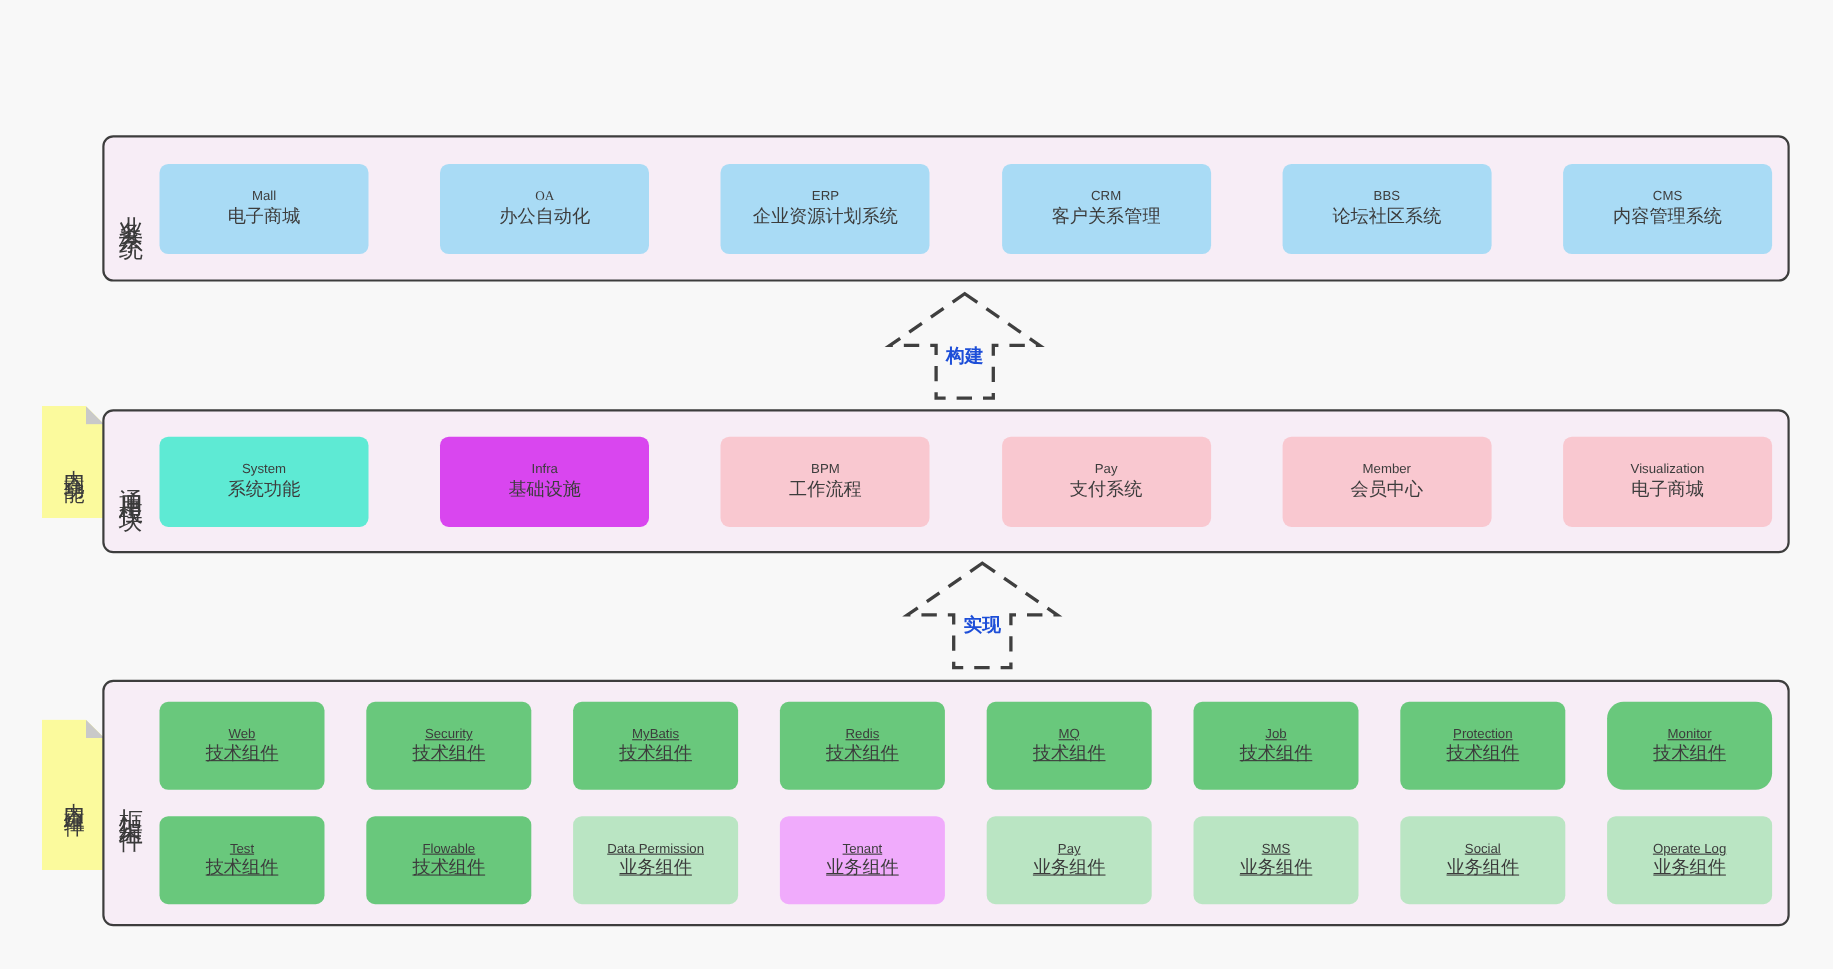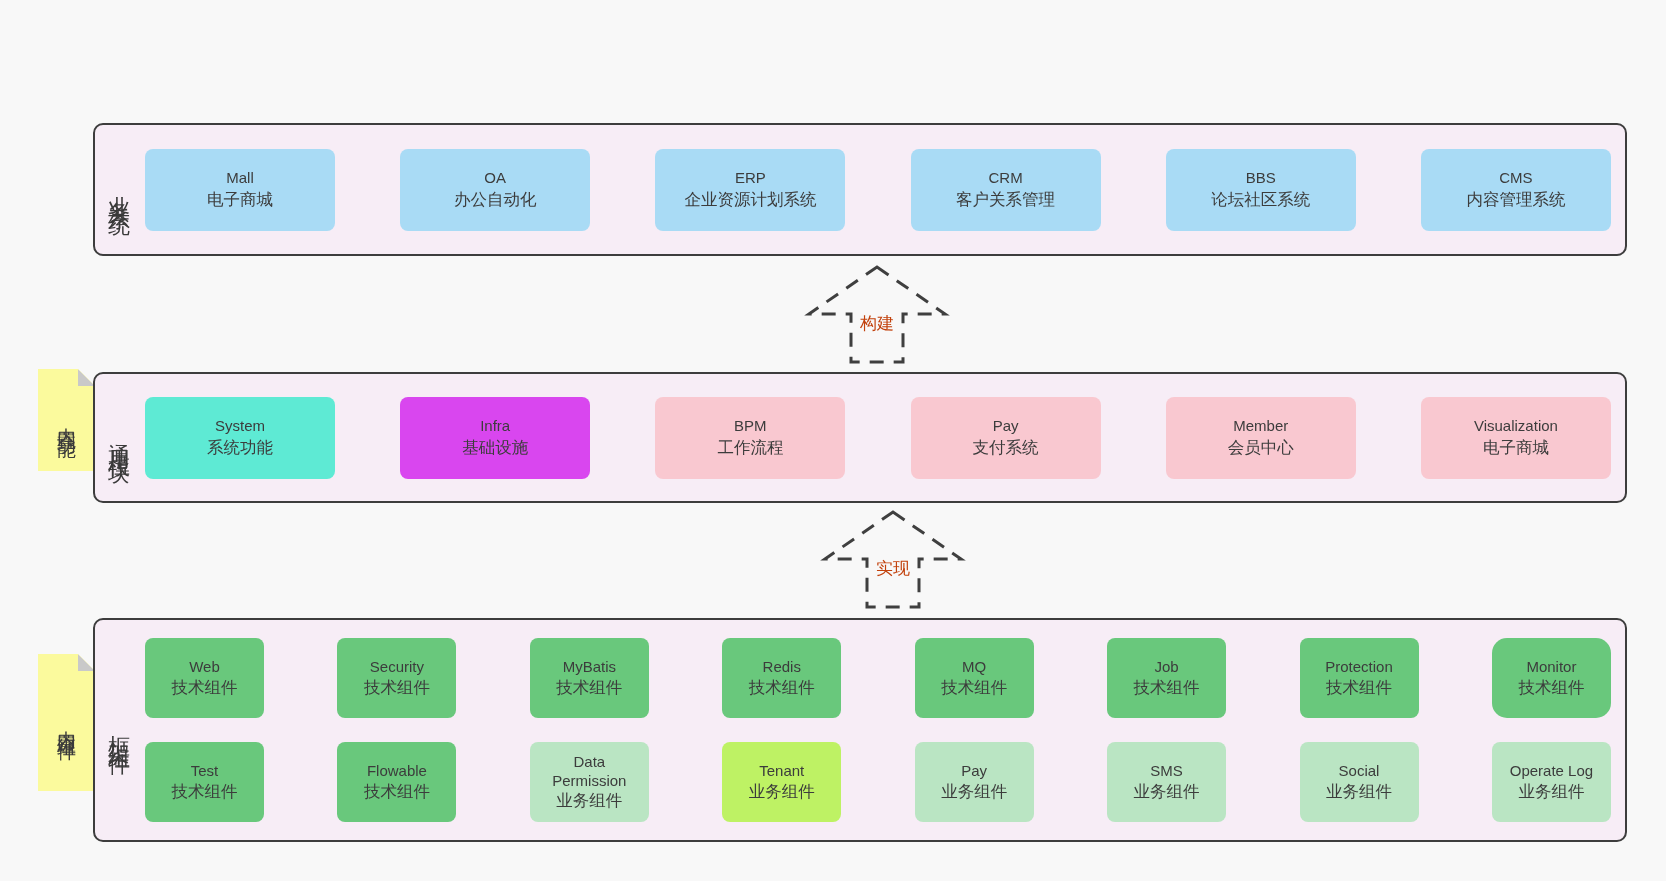--- a/index.html
+++ b/index.html
@@ -67,22 +67,22 @@
     display: flex;
     flex-direction: column;
     align-items: center;
     justify-content: center;
     text-align: center;
     box-sizing: border-box;
     padding: 4px 8px;
     line-height: 1.35;
   }
   .boxes.cols-6 .box { width: 190px; height: 82px; }
-  .boxes.cols-8 .box { width: 119px; height: 80px; padding: 4px 9px; line-height: 1.25; }
-  .box-title    { font-size: 15px; }
+  .boxes.cols-8 .box { width: 150px; height: 80px; padding: 4px 9px; line-height: 1.25; text-decoration: underline; }
+  .box-title    { font-size: 12px; }
   .box-subtitle { font-size: 16.5px; }
 
   .box.blue       { background: #a9dbf5; }
   .box.red        { background: #ee6c6e; }
   .box.pink       { background: #f9c8d0; }
   .box.green      { background: #69c87c; }
   .box.lightgreen { background: #bae5c3; }
 
   .sticky {
     position: absolute;
@@ -132,36 +132,37 @@
   }
   .arrow-label {
     position: absolute;
     left: 50%;
     top: 54px;
     transform: translateX(-50%);
     background: #f8f8f8;
     font-size: 17px;
     padding: 1px 3px;
     white-space: nowrap;
-    color: #c2410c;
+    color: #1d4ed8;
+    font-weight: bold;
   }
 </style>
 </head>
 <body style="background: rgb(248, 248, 248);">
 
 <div id="stage" style="background: rgb(248, 248, 248);">
 
   <div class="band" id="band-business" style="background: rgb(247, 237, 246); border-color: rgb(61, 61, 61);">
     <div class="side-label">业务系统</div>
     <div class="boxes cols-6 center-v">
         <div class="box blue" style="background: rgb(169, 219, 245);">
           <div class="box-title">Mall</div>
           <div class="box-subtitle">电子商城</div>
         </div>
-        <div class="box blue" style="background: rgb(169, 219, 245);">
+        <div class="box blue" style="background: rgb(169, 219, 245); font-family: Liberation Serif, serif;">
           <div class="box-title">OA</div>
           <div class="box-subtitle">办公自动化</div>
         </div>
         <div class="box blue" style="background: rgb(169, 219, 245);">
           <div class="box-title">ERP</div>
           <div class="box-subtitle">企业资源计划系统</div>
         </div>
         <div class="box blue" style="background: rgb(169, 219, 245);">
           <div class="box-title">CRM</div>
           <div class="box-subtitle">客户关系管理</div>
@@ -274,21 +275,21 @@
             <div class="box-subtitle">技术组件</div>
           </div>
           <div class="box green" style="background: rgb(105, 200, 124);">
             <div class="box-title">Flowable</div>
             <div class="box-subtitle">技术组件</div>
           </div>
           <div class="box lightgreen" style="background: rgb(186, 229, 195);">
             <div class="box-title">Data Permission</div>
             <div class="box-subtitle">业务组件</div>
           </div>
-          <div class="box lightgreen" style="background: #bef264;">
+          <div class="box lightgreen" style="background: #f0abfc;">
             <div class="box-title">Tenant</div>
             <div class="box-subtitle">业务组件</div>
           </div>
           <div class="box lightgreen" style="background: rgb(186, 229, 195);">
             <div class="box-title">Pay</div>
             <div class="box-subtitle">业务组件</div>
           </div>
           <div class="box lightgreen" style="background: rgb(186, 229, 195);">
             <div class="box-title">SMS</div>
             <div class="box-subtitle">业务组件</div>

